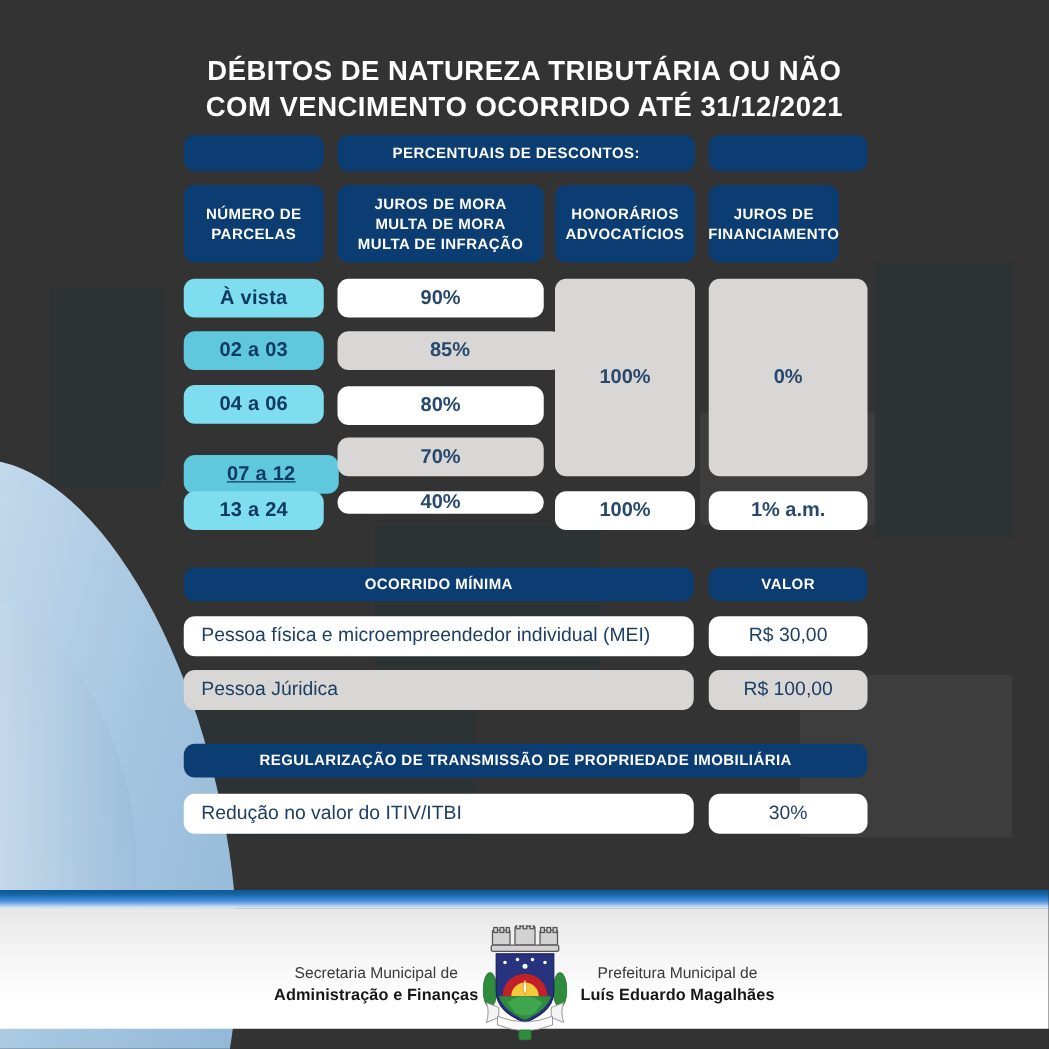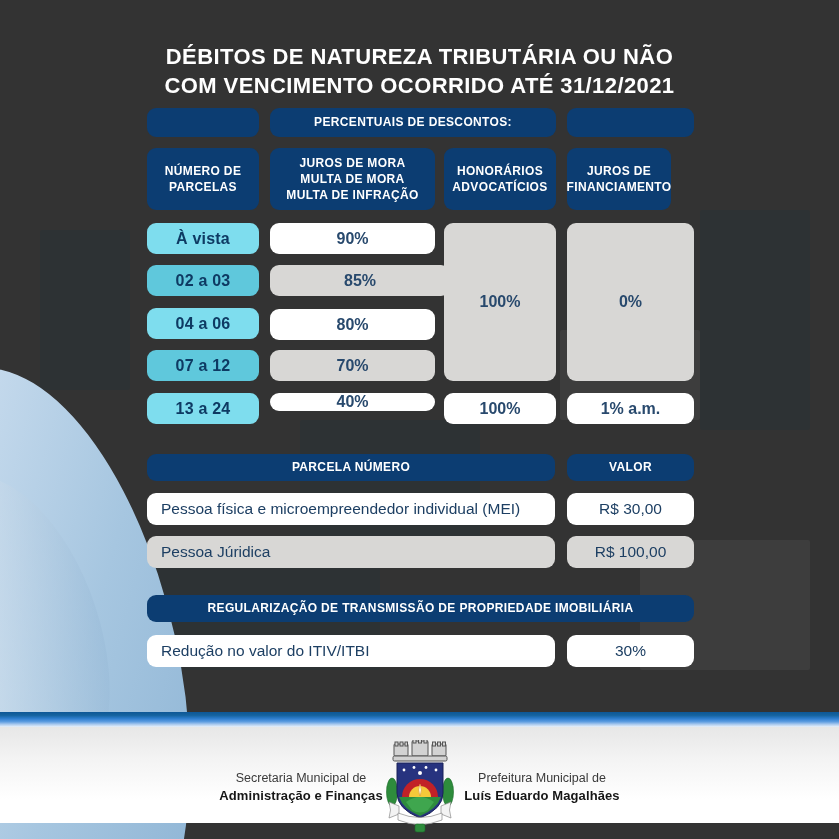--- a/index.html
+++ b/index.html
@@ -94,33 +94,33 @@
 
   <div class="box pill lt" style="left:147px;top:223px;width:112px;height:31px;">À vista</div>
   <div class="box cell" style="left:270px;top:223px;width:165px;height:31px;">90%</div>
 
   <div class="box pill dk" style="left:147px;top:265px;width:112px;height:31px;">02 a 03</div>
   <div class="box cell gray" style="left:270px;top:265px;width:180px;height:31px;">85%</div>
 
   <div class="box pill lt" style="left:147px;top:308px;width:112px;height:31px;">04 a 06</div>
   <div class="box cell" style="left:270px;top:309px;width:165px;height:31px;">80%</div>
 
-  <div class="box pill dk" style="left:147px;top:350px;width:112px;height:31px;">07 a 12</div>
+  <div class="box pill dk" style="left:147px;top:364px;width:124px;height:31px;text-decoration:underline;">07 a 12</div>
   <div class="box cell gray" style="left:270px;top:350px;width:165px;height:31px;">70%</div>
 
   <div class="box pill lt" style="left:147px;top:393px;width:112px;height:31px;">13 a 24</div>
   <div class="box cell" style="left:270px;top:393px;width:165px;height:18px;">40%</div>
 
   <div class="box cell gray" style="left:444px;top:223px;width:112px;height:158px;">100%</div>
   <div class="box cell gray" style="left:567px;top:223px;width:127px;height:158px;">0%</div>
 
   <div class="box cell" style="left:444px;top:393px;width:112px;height:31px;">100%</div>
   <div class="box cell" style="left:567px;top:393px;width:127px;height:31px;">1% a.m.</div>
 
-  <div class="box navy" style="left:147px;top:454px;width:408px;height:27px;">PARCELA NÚMERO</div>
+  <div class="box navy" style="left:147px;top:454px;width:408px;height:27px;">OCORRIDO MÍNIMA</div>
   <div class="box navy" style="left:567px;top:454px;width:127px;height:27px;">VALOR</div>
 
   <div class="box cell left" style="left:147px;top:493px;width:408px;height:32px;">Pessoa física e microempreendedor individual (MEI)</div>
   <div class="box cell" style="left:567px;top:493px;width:127px;height:32px;font-weight:400;font-size:15.5px;color:#1d3f63;">R$ 30,00</div>
 
   <div class="box cell gray left" style="left:147px;top:536px;width:408px;height:32px;">Pessoa Júridica</div>
   <div class="box cell gray" style="left:567px;top:536px;width:127px;height:32px;font-weight:400;font-size:15.5px;color:#1d3f63;">R$ 100,00</div>
 
   <div class="box navy" style="left:147px;top:595px;width:547px;height:27px;">REGULARIZAÇÃO DE TRANSMISSÃO DE PROPRIEDADE IMOBILIÁRIA</div>
   <div class="box cell left" style="left:147px;top:635px;width:408px;height:32px;">Redução no valor do ITIV/ITBI</div>

